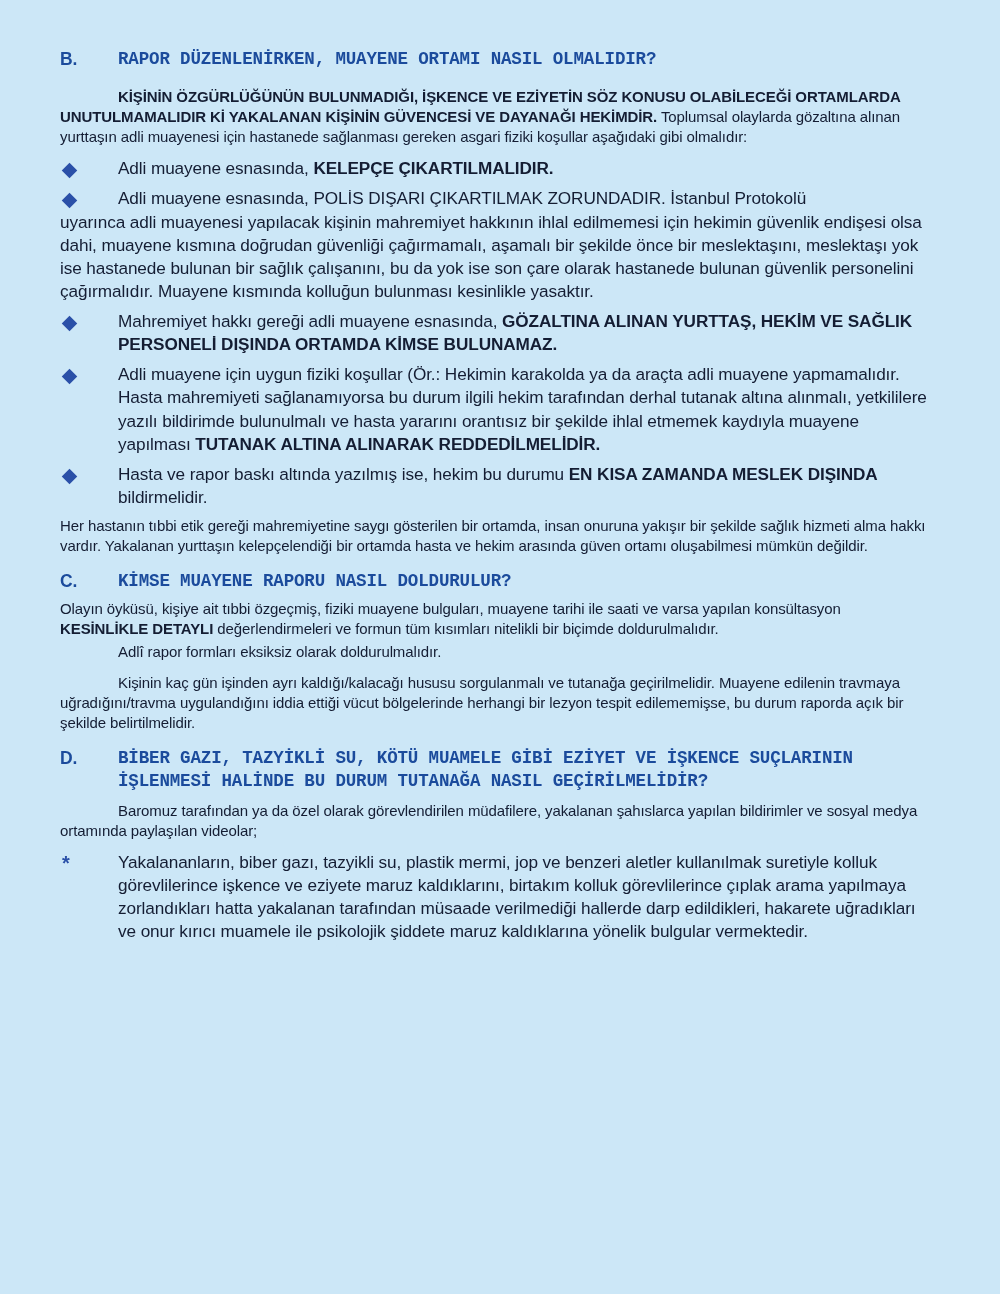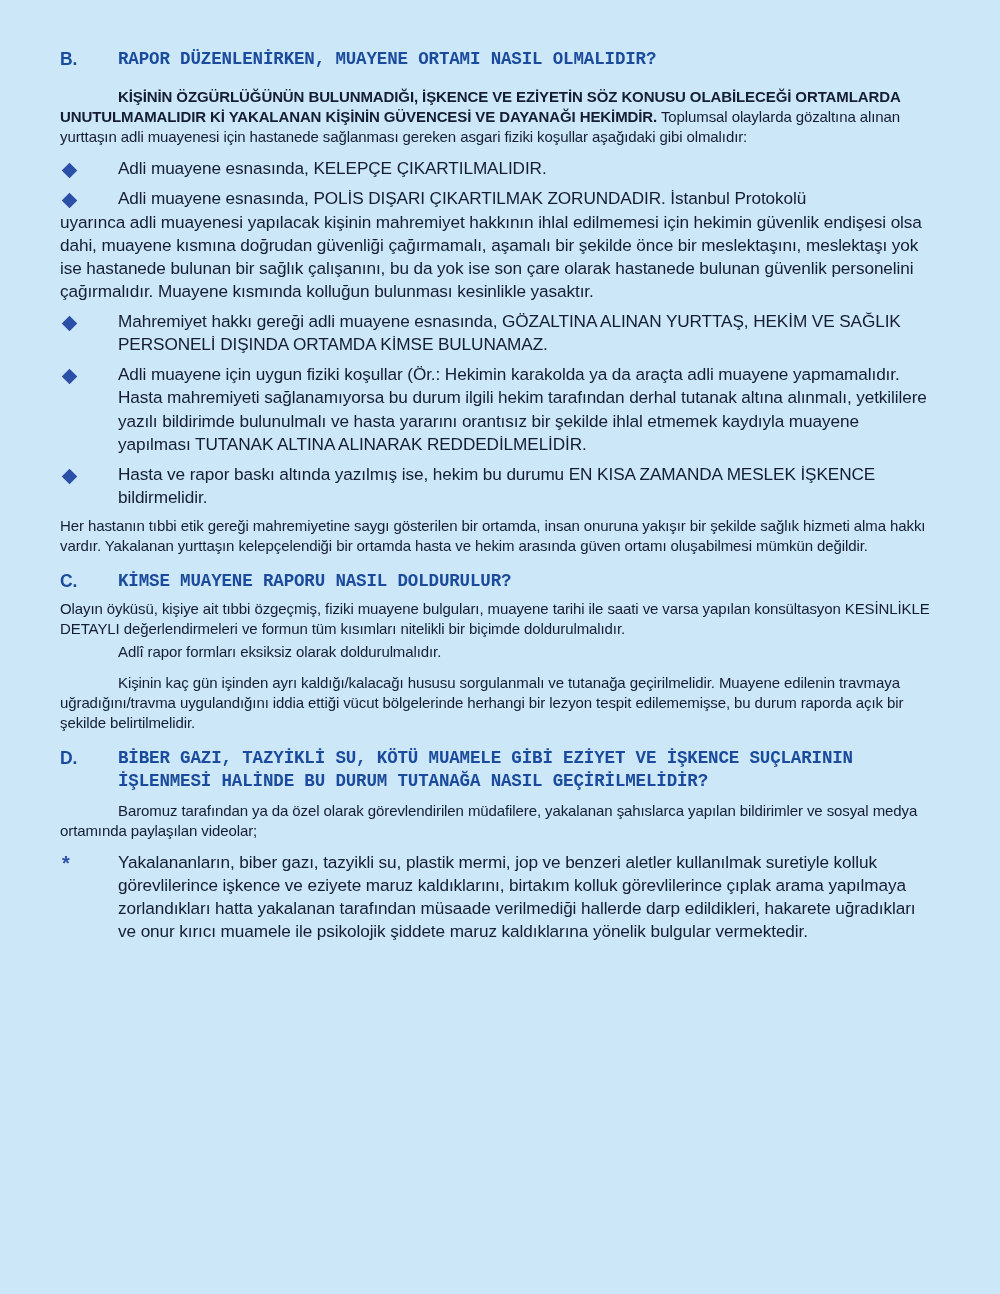--- a/index.html
+++ b/index.html
@@ -54,21 +54,21 @@
     font-size: 15px;
     line-height: 1.345;
     color: #141d33;
     letter-spacing: -0.1px;
   }
   p.body.indent { text-indent: 58px; }
 
   .allcaps-lead {
     font-weight: bold;
   }
-  .bold { font-weight: normal; }
+  .bold { font-weight: bold; }
 
   
   ul.bullets {
     list-style: none;
     margin: 0;
     padding: 0;
   }
   ul.bullets > li {
     position: relative;
     padding-left: 58px;
@@ -131,21 +131,21 @@
     <li>
       <span class="diamond"></span><span>Mahremiyet hakkı gereği adli muayene esnasında, </span><span class="bold">GÖZALTINA ALINAN YURTTAŞ, HEKİM VE SAĞLIK PERSONELİ DIŞINDA ORTAMDA KİMSE BULUNAMAZ.</span>
     </li>
 
     <li>
       <span class="diamond"></span><span>Adli muayene için uygun fiziki koşullar (Ör.: Hekimin karakolda ya da araçta adli muayene yapmamalıdır. Hasta mahremiyeti sağlanamıyorsa bu durum ilgili hekim tarafından derhal tutanak altına alınmalı, yetkililere yazılı bildirimde bulunulmalı ve hasta yararını orantısız bir şekilde ihlal etmemek kaydıyla muayene yapılması </span><span class="bold">TUTANAK ALTINA ALINARAK REDDEDİLMELİDİR.</span>
     </li>
 
 
     <li>
-      <span class="diamond"></span><span>Hasta ve rapor baskı altında yazılmış ise, hekim bu durumu </span><span class="bold">EN KISA ZAMANDA MESLEK İŞKENCE</span><span> bildirmelidir.</span>
+      <span class="diamond"></span><span>Hasta ve rapor baskı altında yazılmış ise, hekim bu durumu </span><span class="bold">EN KISA ZAMANDA MESLEK DIŞINDA</span><span> bildirmelidir.</span>
     </li>
 
   </ul>
 
   <p class="body">Her hastanın tıbbi etik gereği mahremiyetine saygı gösterilen bir ortamda, insan onuruna yakışır bir şekilde sağlık hizmeti alma hakkı vardır. Yakalanan yurttaşın kelepçelendiği bir ortamda hasta ve hekim arasında güven ortamı oluşabilmesi mümkün değildir.</p>
 
   <div class="section-heading" id="heading-c">
     <span class="marker">C.</span>
     <span class="htext">KİMSE MUAYENE RAPORU NASIL DOLDURULUR?</span>
   </div>

